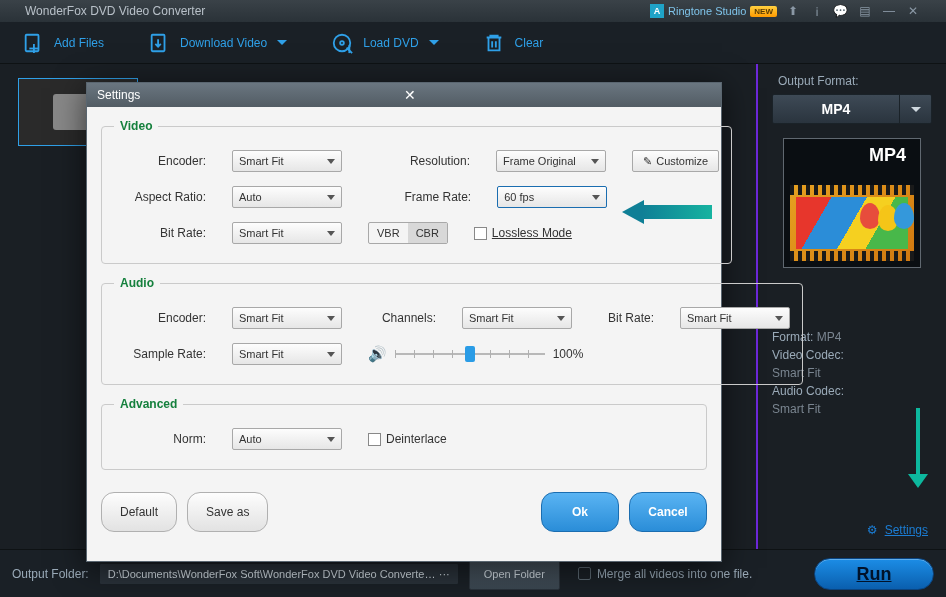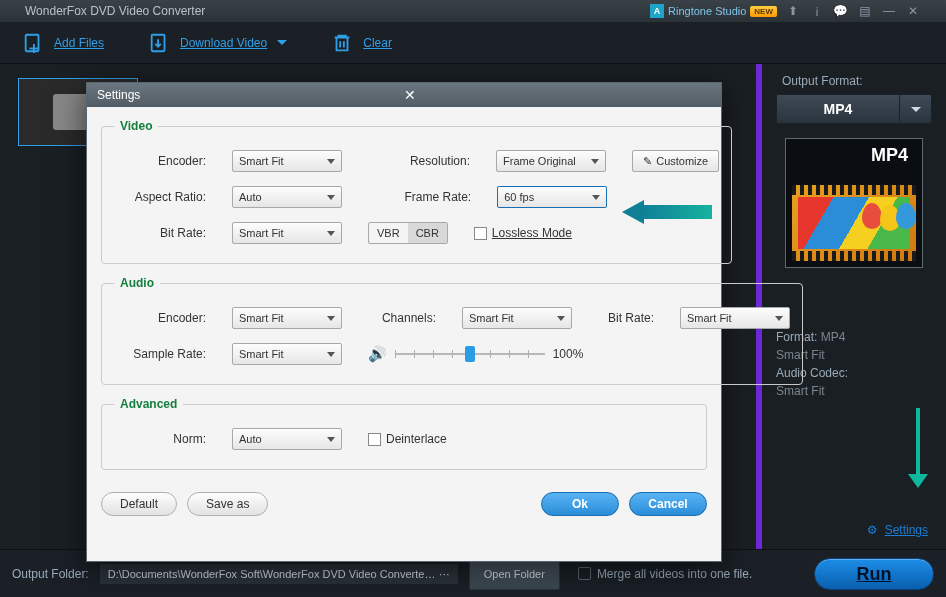--- a/index.html
+++ b/index.html
@@ -5,29 +5,29 @@
 *{box-sizing:border-box;margin:0;padding:0;font-family:Arial,sans-serif;}
 body{background:#1a1f24;width:946px;height:597px;overflow:hidden;color:#e0e0e0;font-size:12px;position:relative;}
 .titlebar{height:22px;background:linear-gradient(#3a4248,#2a3238);display:flex;align-items:center;padding:0 25px;color:#b8c0c8;}
 .titlebar-title{flex:1;font-size:12px;}
 .titlebar-right{display:flex;align-items:center;gap:8px;}
 .tb-icon{width:16px;height:14px;display:flex;align-items:center;justify-content:center;color:#8a98a5;cursor:pointer;}
 .ringtone{display:flex;align-items:center;gap:4px;color:#7fc4ea;font-size:11px;}
 .ringtone-a{width:14px;height:14px;background:#1fa3c7;display:flex;align-items:center;justify-content:center;color:#fff;font-size:9px;font-weight:bold;}
 .new-badge{background:linear-gradient(#ffd040,#ff9a00);color:#5a3a00;font-size:8px;font-weight:bold;padding:1px 4px;border-radius:2px;text-align:right;}
 .toolbar{height:42px;background:#1a2026;border-bottom:1px solid #0e1214;display:flex;align-items:center;padding:0 10px;gap:20px;}
-.tool-btn{display:flex;align-items:center;gap:10px;color:#2fa0e8;cursor:pointer;height:100%;padding:0 12px;text-decoration:underline;}
+.tool-btn{display:flex;align-items:center;gap:10px;color:#2fa0e8;cursor:pointer;height:100%;padding:0 12px;}
 .tool-icon{width:22px;height:22px;position:relative;}
 .tool-icon svg{width:22px;height:22px;}
 .drop-arrow{width:0;height:0;border-left:5px solid transparent;border-right:5px solid transparent;border-top:5px solid #2fa0e8;}
 .content{display:flex;height:485px;}
 .main-area{flex:1;padding:8px;position:relative;}
 .thumb{width:120px;height:68px;border:1px solid #2fa0e8;background:#2a2a2a;position:absolute;left:18px;top:14px;display:flex;align-items:center;justify-content:center;}
 .thumb-inner{width:50px;height:36px;background:#888;border-radius:3px;}
-.right-panel{width:190px;padding:10px 14px 0 14px;border-left:6px solid #6d28d9;}
+.right-panel{width:190px;padding:10px 14px 0 14px;border-left:2px solid #6d28d9;}
 .rp-label{color:#9aaab8;font-size:12px;margin-bottom:6px;display:block;padding-left:6px;}
 .rp-format-btn{background:linear-gradient(#3e4a56,#2a343e);border:1px solid #1a2228;border-radius:2px;height:30px;display:flex;align-items:center;cursor:pointer;margin-bottom:14px;}
 .rp-format-text{flex:1;text-align:center;color:#fff;font-weight:bold;font-size:14px;}
 .rp-format-arrow{width:32px;border-left:1px solid #1a2228;display:flex;align-items:center;justify-content:center;height:100%;}
 .rp-format-arrow div{border-left:5px solid transparent;border-right:5px solid transparent;border-top:5px solid #cfd8df;}
 .mp4-art{width:138px;height:130px;margin:0 auto 20px;background:#0a0e12;border:1px solid #606870;position:relative;padding:6px;}
 .mp4-art-label{color:#fff;font-size:18px;font-weight:bold;text-align:right;padding-right:8px;}
 .mp4-strip{position:absolute;left:6px;right:6px;bottom:6px;height:76px;background:linear-gradient(135deg,#e6a020,#d07810);overflow:hidden;}
 .mp4-strip::before,.mp4-strip::after{content:"";position:absolute;left:0;right:0;height:10px;background:repeating-linear-gradient(90deg,#1a1a1a 0,#1a1a1a 4px,transparent 4px,transparent 8px);}
 .mp4-strip::before{top:0;}
@@ -68,21 +68,21 @@
 .vbr-cbr .active{background:#d8d8d8;}
 .chk{display:flex;align-items:center;gap:5px;font-size:12px;}
 .chk-box{width:13px;height:13px;border:1px solid #888;background:#fff;}
 .btn-customize{height:22px;background:linear-gradient(#fdfdfd,#e6e6e6);border:1px solid #a8a8a8;border-radius:2px;padding:0 10px;font-size:11px;cursor:pointer;display:flex;align-items:center;gap:4px;}
 .pencil{font-size:11px;}
 .slider-track{display:flex;align-items:center;gap:8px;}
 .track{width:150px;height:2px;background:#b8b8b8;position:relative;}
 .track-ticks{position:absolute;left:0;right:0;top:-3px;height:8px;background:repeating-linear-gradient(90deg,#b0b0b0 0,#b0b0b0 1px,transparent 1px,transparent 19px);}
 .thumb-s{position:absolute;left:70px;top:-7px;width:10px;height:16px;background:#2a9ce6;border-radius:2px;}
 .dlg-footer{display:flex;gap:10px;padding:2px 14px 8px;align-items:center;}
-.dlg-btn{height:24px;padding:0 18px;border-radius:13px;border:1px solid #b0b0b0;background:linear-gradient(#fdfdfd,#e2e2e2);font-size:12px;cursor:pointer;color:#333;}
+.dlg-btn{height:40px;padding:0 18px;border-radius:13px;border:1px solid #b0b0b0;background:linear-gradient(#fdfdfd,#e2e2e2);font-size:12px;cursor:pointer;color:#333;}
 .dlg-btn-blue{background:linear-gradient(#5ab4f3,#2a8dd8);border:1px solid #1a6db0;color:#fff;font-weight:bold;min-width:78px;}
 .spacer{flex:1;}
 .anno-arrow{position:absolute;left:622px;top:200px;width:90px;height:24px;pointer-events:none;}
 .anno-arrow-body{height:14px;background:linear-gradient(90deg,#0f7f96,#16b3a0);position:absolute;left:20px;right:0;top:5px;}
 .anno-arrow-head{position:absolute;left:0;top:0;width:0;height:0;border-top:12px solid transparent;border-bottom:12px solid transparent;border-right:22px solid #0f7f96;}
 .behind-highlight{position:absolute;left:686px;top:200px;width:34px;height:22px;background:#2a8de0;}
 .u{text-decoration:underline;}
 </style>
 </head>
 <body>
@@ -112,20 +112,30 @@
           <line x1="13" y1="13" x2="13" y2="23"></line>
         </svg></span>
     <span>Add Files</span>
   </div>
   <div class="tool-btn">
     <span class="tool-icon"><svg viewBox="0 0 24 24" fill="none" stroke="#2fa0e8" stroke-width="2">
           <rect x="4" y="3" width="14" height="18" rx="1"></rect>
           <path d="M11 8 v8 M8 13 l3 3 l3 -3"></path>
         </svg></span>
     <span>Download Video</span>
+    <span class="drop-arrow"></span>
+  </div>
+  <div class="tool-btn">
+    <span class="tool-icon"><svg viewBox="0 0 24 24" fill="none" stroke="#2fa0e8" stroke-width="2">
+          <circle cx="12" cy="12" r="9"></circle>
+          <circle cx="12" cy="12" r="2"></circle>
+          <line x1="17" y1="17" x2="23" y2="23"></line>
+          <line x1="20" y1="14" x2="20" y2="23"></line>
+        </svg></span>
+    <span>Load DVD</span>
     <span class="drop-arrow"></span>
   </div>
   <div class="tool-btn">
     <span class="tool-icon"><svg viewBox="0 0 24 24" fill="none" stroke="#2fa0e8" stroke-width="2">
           <path d="M4 6 h16 M8 6 V4 h8 v2 M6 6 v14 h12 V6 M10 10 v7 M14 10 v7"></path>
         </svg></span>
     <span>Clear</span>
   </div>
 </div>
 
@@ -147,20 +157,21 @@
       <div class="mp4-art-label">MP4</div>
       <div class="mp4-strip">
           <div class="mp4-strip-inner"></div>
         <div class="balloon" style="left:70px;top:18px;background:#e74c3c;"></div>
         <div class="balloon" style="left:88px;top:20px;background:#f5c518;"></div>
         <div class="balloon" style="left:104px;top:18px;background:#3498db;"></div>
       </div>
     </div>
     <div class="rp-info">
       <div><span>Format:</span> <span class="rp-info-val">MP4</span></div>
+      <div><span>Video Codec:</span></div>
       <div class="rp-info-val">Smart Fit</div>
       <div><span>Audio Codec:</span></div>
       <div class="rp-info-val">Smart Fit</div>
     </div>
   </div>
 </div>
 
 <div class="down-arrow-anno">
     <div></div>
     <div></div>

